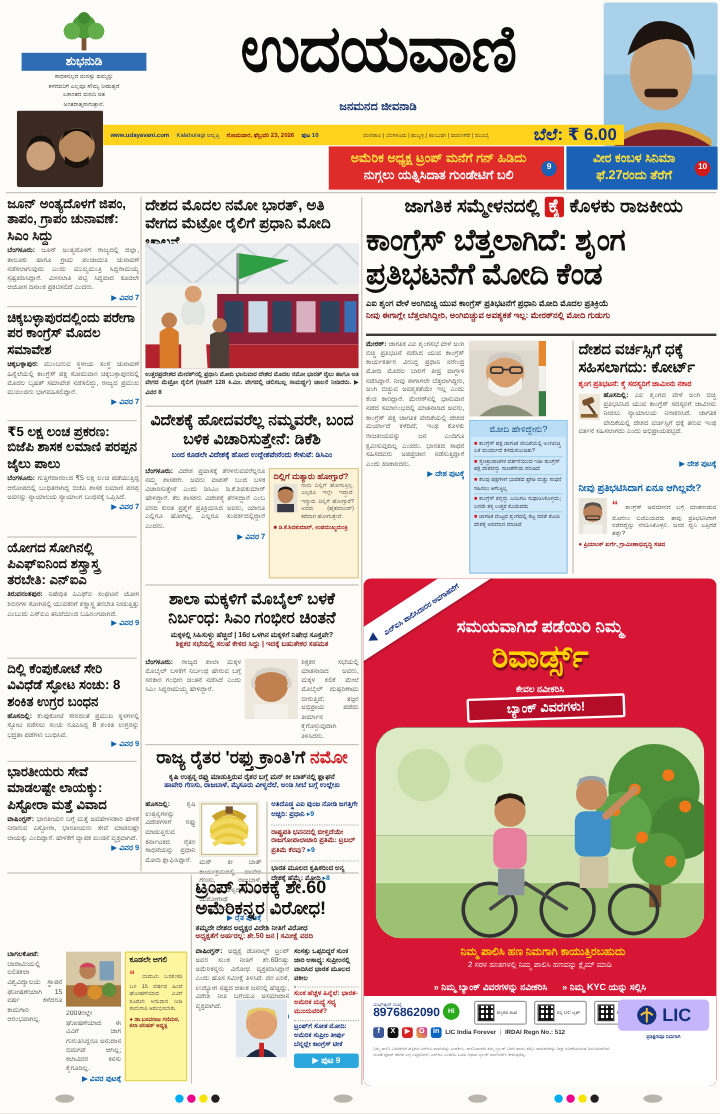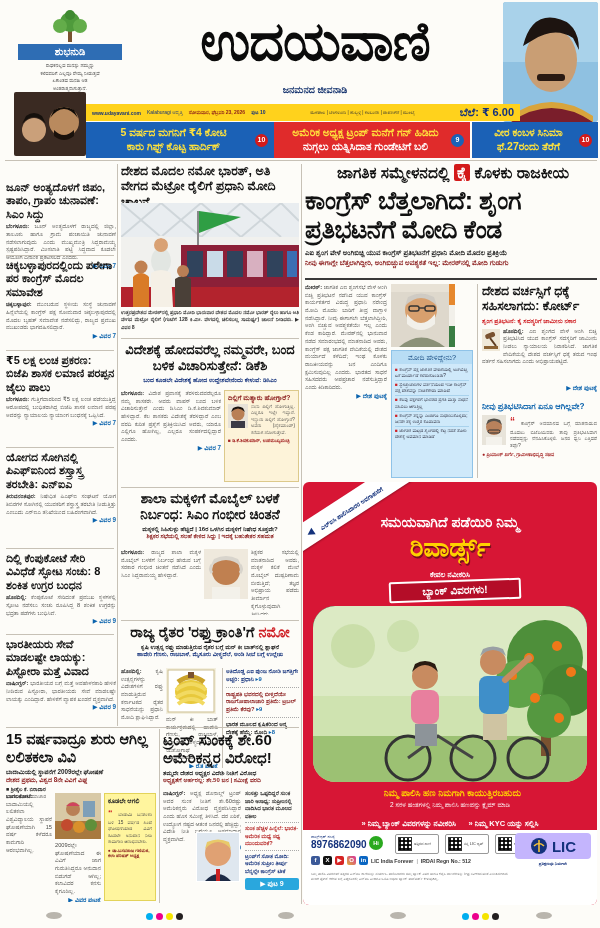--- a/index.html
+++ b/index.html
@@ -68,48 +68,41 @@
       <path d="M40 38 Q50 48 60 38 L60 44 Q50 52 40 44 Z" fill="#1a110b"></path>
     </svg>
   </div>
 
   <div class="s" style="left:86px;top:104px;width:434px;height:17px;background:#ffd21c;display:flex;align-items:center;padding:0 6px;box-sizing:border-box;gap:6px;">
     <span style="font-size:5px;color:#14327c;font-weight:700;">www.udayavani.com</span>
     <span style="font-size:5px;color:#14327c;">Kalaburagi ಆವೃತ್ತಿ</span>
     <span style="font-size:5px;color:#8a1b1b;font-weight:700;">ಸೋಮವಾರ, ಫೆಬ್ರವರಿ 23, 2026</span>
     <span style="font-size:5px;color:#14327c;font-weight:700;">ಪುಟ 10</span>
     <span style="font-size:4.6px;color:#333;flex:1;text-align:center;">ಮಣಿಪಾಲ | ಬೆಂಗಳೂರು | ಹುಬ್ಬಳ್ಳಿ | ಕಲಬುರಗಿ | ದಾವಣಗೆರೆ | ಮುಂಬೈ</span>
-    <span style="font-size:11px;color:#14327c;font-weight:800;">ಬೆಲೆ: ₹ 6.00</span>
-  </div>
-
-  <div class="s teaser" style="left:86px;top:122px;width:188px;height:36px;background:#1b61b6;box-sizing:border-box;">
-    <div style="flex:1;text-align:center;">
-      <div>5 ವರ್ಷದ ಮಗನಿಗೆ ₹4 ಕೋಟಿ</div>
-      <div>ಕಾರು ಗಿಫ್ಟ್ ಕೊಟ್ಟ ಹಾರ್ದಿಕ್</div>
-    </div>
-    <div class="badge" style="width:13px;height:13px;background:#d31a1a;font-size:7px;">10</div>
-  </div>
+    <span style="font-size:14px;color:#14327c;font-weight:800;">ಬೆಲೆ: ₹ 6.00</span>
+  </div>
+
   <div class="s teaser" style="left:274px;top:122px;width:196px;height:36px;background:#e02b2b;box-sizing:border-box;">
     <div style="flex:1;text-align:center;">
       <div>ಅಮೆರಿಕ ಅಧ್ಯಕ್ಷ ಟ್ರಂಪ್ ಮನೆಗೆ ಗನ್ ಹಿಡಿದು</div>
       <div style="color:#fff;">ನುಗ್ಗಲು ಯತ್ನಿಸಿದಾತ ಗುಂಡೇಟಿಗೆ ಬಲಿ</div>
     </div>
     <div class="badge" style="width:13px;height:13px;background:#1b61b6;font-size:7px;">9</div>
   </div>
   <div class="s teaser" style="left:472px;top:122px;width:126px;height:36px;background:#1b61b6;box-sizing:border-box;">
     <div style="flex:1;text-align:center;">
       <div>ವೀರ ಕಂಬಳ ಸಿನಿಮಾ</div>
       <div>ಫೆ.27ರಂದು ತೆರೆಗೆ</div>
     </div>
     <div class="badge" style="width:13px;height:13px;background:#d31a1a;font-size:7px;">10</div>
   </div>
 
   <div class="s hr" style="left:5px;top:160px;width:592px;"></div>
 
-  <div class="s" style="left:6px;top:181px;width:110px;height:90px;overflow:hidden;">
+  <div class="s" style="left:6px;top:164px;width:110px;height:90px;overflow:hidden;">
     <h3 class="hl" style="font-size:11px;">ಜೂನ್ ಅಂತ್ಯದೊಳಗೆ ಜಿಪಂ, ತಾಪಂ, ಗ್ರಾಪಂ ಚುನಾವಣೆ: ಸಿಎಂ ಸಿದ್ದು</h3>
     <div class="body" style="margin-top:2px;"><span class="dl">ಬೆಂಗಳೂರು:</span> <span>ಜೂನ್ ಅಂತ್ಯದೊಳಗೆ ರಾಜ್ಯದಲ್ಲಿ ಜಿಲ್ಲಾ, ತಾಲೂಕು ಹಾಗೂ ಗ್ರಾಮ ಪಂಚಾಯಿತಿ ಚುನಾವಣೆ ನಡೆಸಲಾಗುವುದು ಎಂದು ಮುಖ್ಯಮಂತ್ರಿ ಸಿದ್ದರಾಮಯ್ಯ ಸ್ಪಷ್ಟಪಡಿಸಿದ್ದಾರೆ. ಮೀಸಲಾತಿ ಪಟ್ಟಿ ಸಿದ್ಧವಾದ ಕೂಡಲೇ ಆಯೋಗ ದಿನಾಂಕ ಪ್ರಕಟಿಸಲಿದೆ ಎಂದರು.</span></div>
     <div class="pref">▶ ವಿವರ 7</div>
   </div>
   <div class="s hr" style="left:6px;top:255px;width:108px;"></div>
   <div class="s" style="left:6px;top:259px;width:110px;height:90px;overflow:hidden;">
     <h3 class="hl" style="font-size:11px;">ಚಿಕ್ಕಬಳ್ಳಾಪುರದಲ್ಲಿಂದು ಪರೇಗಾ ಪರ ಕಾಂಗ್ರೆಸ್ ಮೊದಲ ಸಮಾವೇಶ</h3>
     <div class="body" style="margin-top:2px;"><span class="dl">ಚಿಕ್ಕಬಳ್ಳಾಪುರ:</span> <span>ಮುಂಬರುವ ಸ್ಥಳೀಯ ಸಂಸ್ಥೆ ಚುನಾವಣೆ ಹಿನ್ನೆಲೆಯಲ್ಲಿ ಕಾಂಗ್ರೆಸ್ ಪಕ್ಷ ಸೋಮವಾರ ಚಿಕ್ಕಬಳ್ಳಾಪುರದಲ್ಲಿ ಮೊದಲ ಬೃಹತ್ ಸಮಾವೇಶ ನಡೆಸಲಿದ್ದು, ರಾಜ್ಯದ ಪ್ರಮುಖ ಮುಖಂಡರು ಭಾಗವಹಿಸಲಿದ್ದಾರೆ.</span></div>
     <div class="pref">▶ ವಿವರ 7</div>
   </div>
@@ -415,27 +408,20 @@
       </div>
       <div style="position:absolute;left:8px;top:42px;width:278px;font-size:3.6px;color:#666;line-height:1.5;text-align:justify;">
         <div>ನಿಮ್ಮ ಪಾಲಿಸಿ ವಿವರಗಳಿಗೆ ಹತ್ತಿರದ ಎಲ್‌ಐಸಿ ಶಾಖೆಯನ್ನು ಸಂಪರ್ಕಿಸಿ. ಪಾಲಿಸಿದಾರರು ತಮ್ಮ ಬ್ಯಾಂಕ್ ವಿವರ ಹಾಗೂ ಕೆವೈಸಿ ದಾಖಲೆಗಳನ್ನು ಶೀಘ್ರ ನವೀಕರಿಸುವಂತೆ ವಿನಂತಿಸಲಾಗಿದೆ.</div>
         <div>ವಂಚಕ ಫೋನ್ ಕರೆಗಳ ಬಗ್ಗೆ ಎಚ್ಚರವಿರಲಿ; ಎಲ್‌ಐಸಿ ಎಂದಿಗೂ ಒಟಿಪಿ ಅಥವಾ ಬ್ಯಾಂಕ್ ಪಾಸ್‌ವರ್ಡ್ ಕೇಳುವುದಿಲ್ಲ.</div>
       </div>
     </div>
   </div>
 
   <div class="s hr" style="left:6px;top:727px;width:293px;"></div>
 
-  <div class="s" style="left:6px;top:731px;width:150px;">
-    <h3 class="hl" style="font-size:14.5px;">15 ವರ್ಷವಾದ್ರೂ ಶುರು ಆಗಿಲ್ಲ ಲಲಿತಕಲಾ ವಿವಿ</h3>
-    <div style="font-size:6.3px;font-weight:800;color:#222;margin-top:2px;">ಬಾದಾಮಿಯಲ್ಲಿ ಸ್ಥಾಪನೆಗೆ 2009ರಲ್ಲೇ ಘೋಷಣೆ</div>
-    <div style="font-size:6.3px;font-weight:800;color:#8a1b1b;">ದೇಶದ ಪ್ರಥಮ, ವಿಶ್ವದ 8ನೇ ವಿವಿಗೆ ವಿಘ್ನ</div>
-    <div style="font-size:5.3px;font-weight:800;color:#222;margin-top:2px;">■ ಶ್ರೀಶೈಲ ಕೆ. ಬಿರಾದಾರ</div>
-    <div style="font-size:5px;color:#555;">ಉದಯವಾಣಿ ಸಮಾಚಾರ</div>
-  </div>
   <div class="s body" style="left:6px;top:793px;width:46px;height:108px;overflow:hidden;">
     <span class="dl">ಬಾಗಲಕೋಟೆ:</span> <span>ಬಾದಾಮಿಯಲ್ಲಿ ಲಲಿತಕಲಾ ವಿಶ್ವವಿದ್ಯಾಲಯ ಸ್ಥಾಪನೆ ಘೋಷಣೆಯಾಗಿ 15 ವರ್ಷ ಕಳೆದರೂ ಕಾಮಗಾರಿ ಆರಂಭವಾಗಿಲ್ಲ.</span>
   </div>
   <div class="s ph" style="left:55px;top:793px;width:46px;height:46px;">
     <svg width="46" height="46" viewBox="0 0 46 46">
         <rect width="46" height="46" fill="#d8c9a6"></rect>
         <rect y="28" width="46" height="18" fill="#a8793f"></rect>
         <circle cx="12" cy="32" r="6" fill="#c24a2e"></circle>
         <circle cx="24" cy="34" r="6" fill="#d9902c"></circle>
         <circle cx="36" cy="32" r="6" fill="#5f8f3a"></circle>

